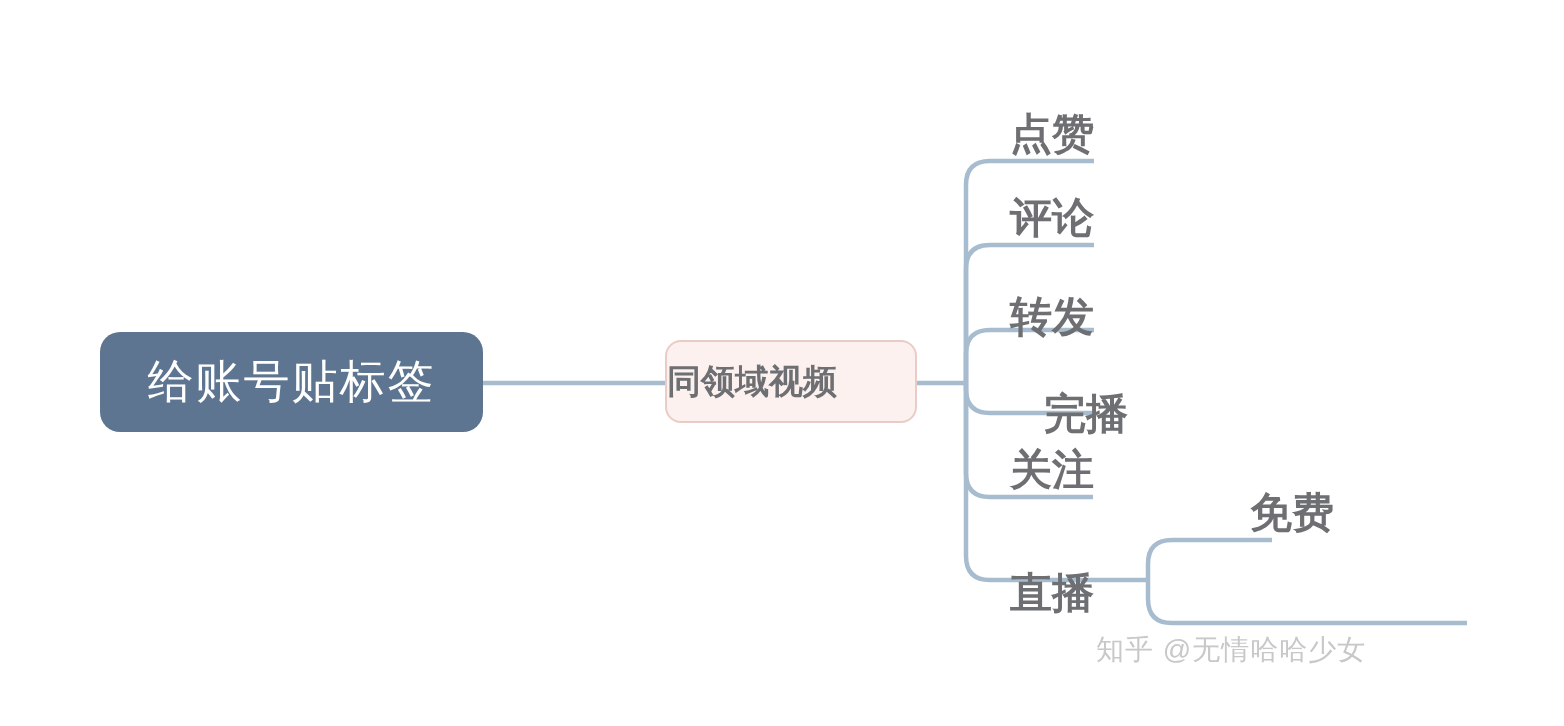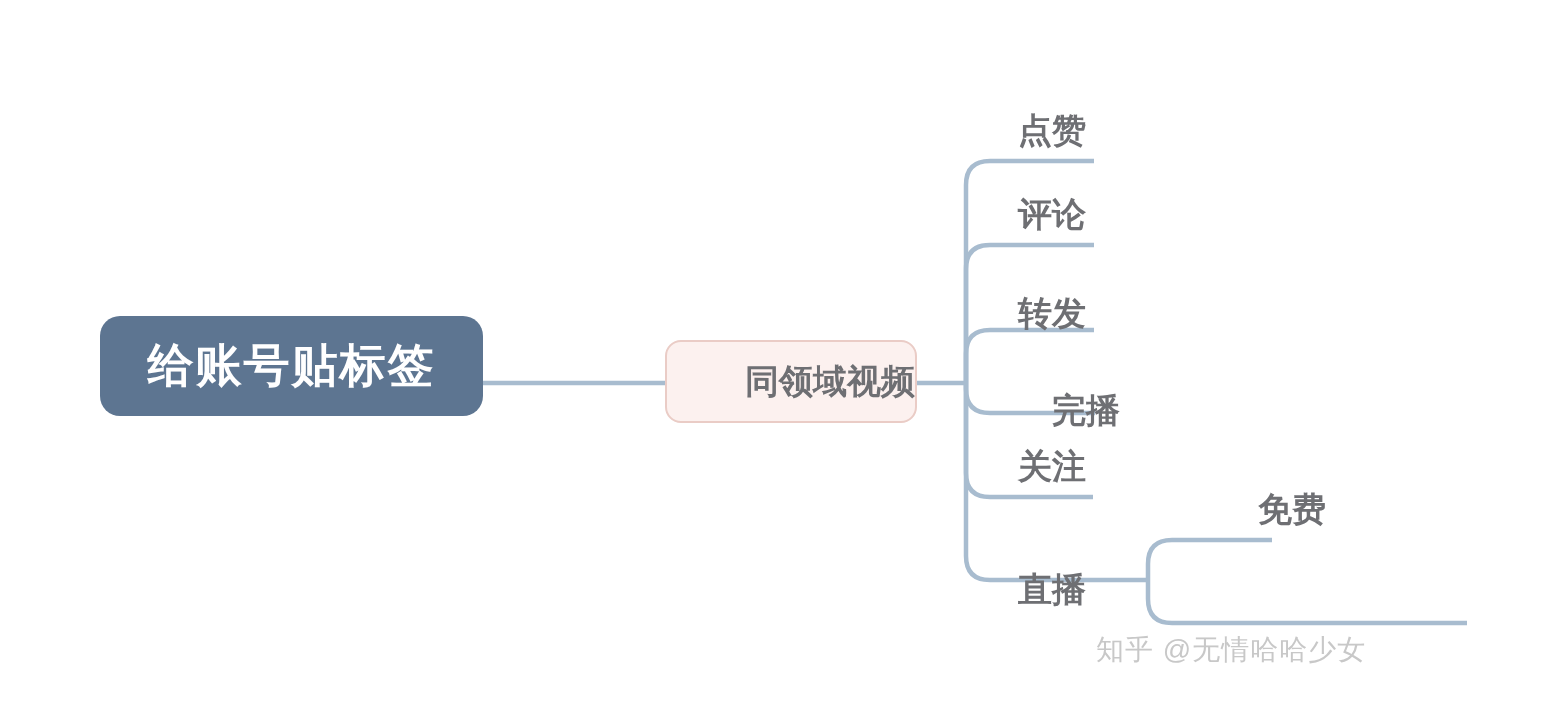--- a/index.html
+++ b/index.html
@@ -23,54 +23,54 @@
     height: 726px;
   }
   .connectors path {
     fill: none;
     stroke: var(--line, #a8bccf);
     stroke-width: 4.5;
   }
   .root-node {
     position: absolute;
     left: 100px;
-    top: 316px;
+    top: 332px;
     width: 383px;
     height: 100px;
     background: var(--root_bg, #5d7591);
     border-radius: 20px;
     display: flex;
     align-items: center;
     justify-content: center;
     color: var(--root_text, #ffffff);
     font-size: 46px;
-    font-weight: 700;
+    font-weight: 400;
     letter-spacing: 2px;
   }
   .mid-node {
     position: absolute;
     left: 665px;
     top: 340px;
     width: 252px;
     height: 83px;
     box-sizing: border-box;
     background: var(--mid_bg, #fcf1ef);
     border: 2px solid var(--mid_border, #eaccc6);
     border-radius: 16px;
     display: flex;
     align-items: center;
-    justify-content: flex-end;
+    justify-content: flex-start;
     color: var(--topic_text, #6e6f73);
     font-size: 34px;
     font-weight: 700;
   }
   .topic {
     position: absolute;
     color: var(--topic_text, #6e6f73);
-    font-size: 34px;
+    font-size: 42px;
     font-weight: 700;
     white-space: nowrap;
     line-height: 1;
   }
   .topic.centered {
     transform: translateX(-50%);
   }
   .watermark {
     position: absolute;
     left: 1096px;

